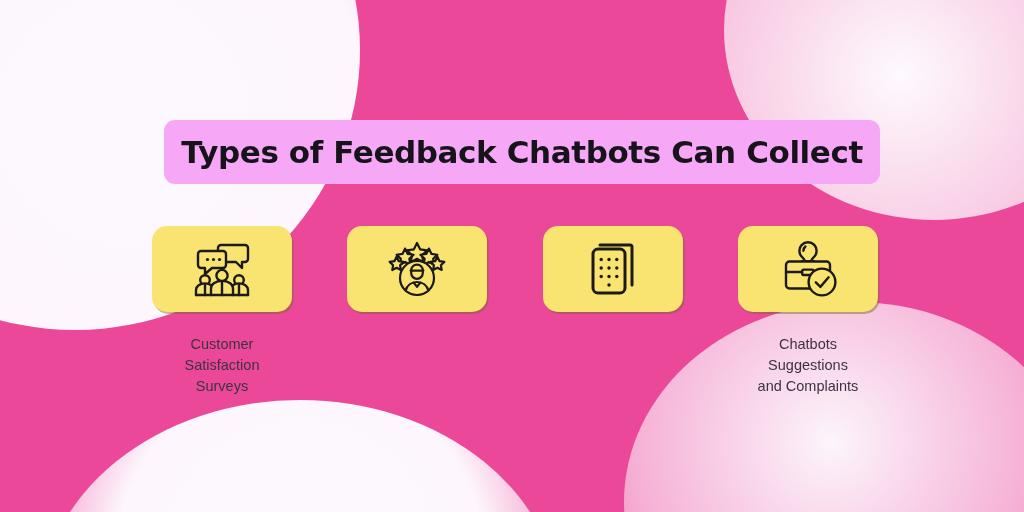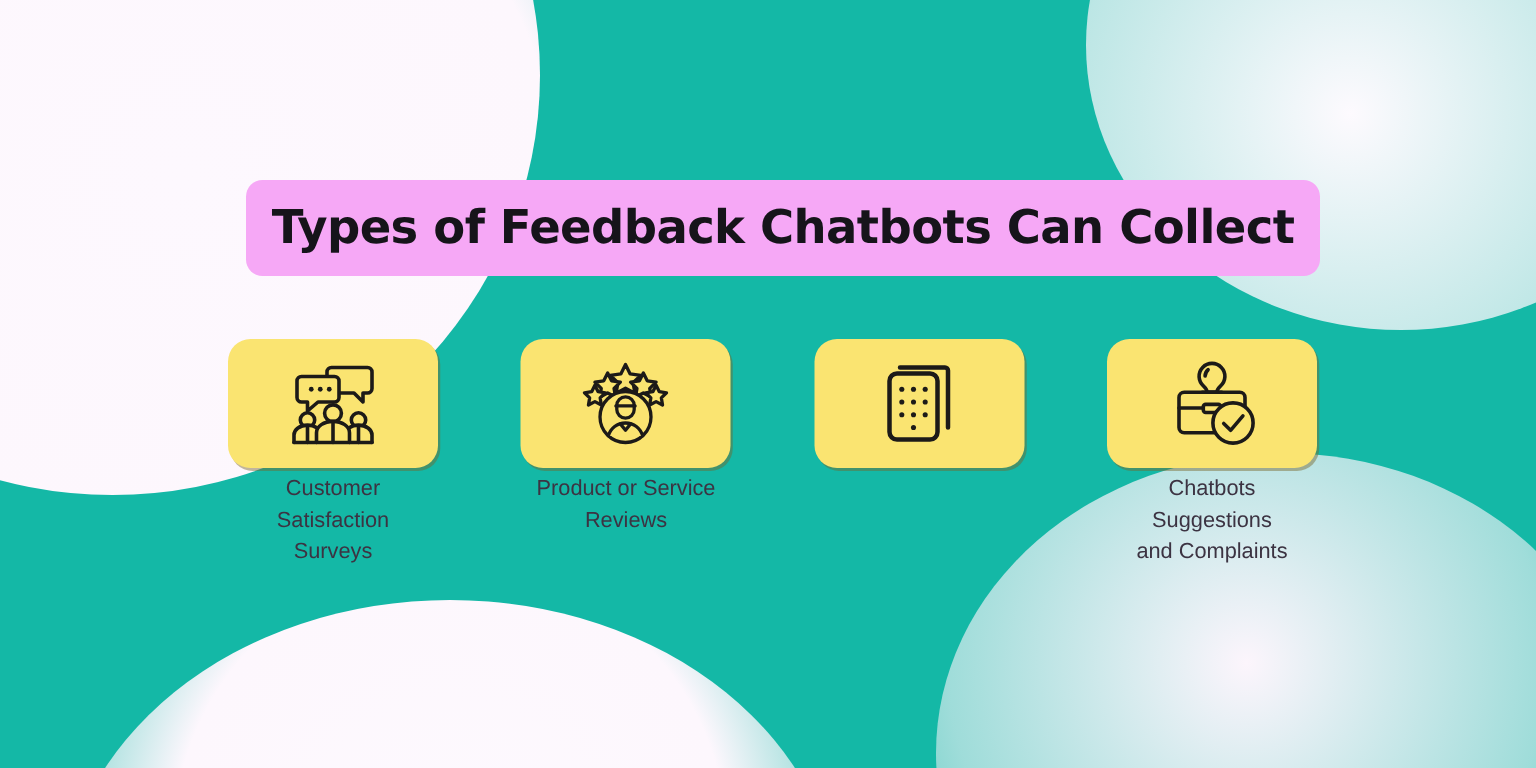--- a/index.html
+++ b/index.html
@@ -11,21 +11,21 @@
     height: 512px;
     overflow: hidden;
     font-family: "Liberation Sans", sans-serif;
     background: #f9eef9;
   }
 
   #infographic {
     position: relative;
     width: 1024px;
     height: 512px;
-    background: #14b8a6;
+    background: #ec4899;
     overflow: hidden;
   }
 
   
   .blob {
     position: absolute;
     border-radius: 50%;
     pointer-events: none;
   }
   .blob-tl {
@@ -101,21 +101,21 @@
     border-radius: 15px;
     display: flex;
     align-items: center;
     justify-content: center;
     box-shadow: 1.5px 2px 0 rgba(120, 100, 40, 0.45);
   }
   .icon-card svg {
     display: block;
   }
   .card-label {
-    margin-top: 4px;
+    margin-top: 22px;
     font-family: "Liberation Sans", sans-serif;
     font-size: 14.5px;
     line-height: 21px;
     color: #3c3342;
     text-align: center;
     white-space: pre-line;
   }
 </style>
 </head>
 <body>
@@ -182,22 +182,20 @@
             <circle cx="29" cy="38" r="17" fill="#fae471"></circle>
 
             <path d="M23.2 33 v-2.6 a5.8 5.8 0 0 1 11.6 0 v2.6 a5.8 5.8 0 0 1 -11.6 0 z" fill="#fae471"></path>
             <path d="M22.6 30.6 h12.8"></path>
 
             <path d="M17.6 50.6 c1.4 -5.3 5.9 -8.6 11.4 -8.6 c5.5 0 10 3.3 11.4 8.6" fill="#fae471"></path>
             <path d="M25.6 42.6 l3.4 4.2 l3.4 -4.2"></path>
           </svg>
         </span>
       </div>
-      <div class="card-label">Product or Service
-Reviews</div>
     </div>
 
     <div class="card-item">
       <div class="icon-card">
         <span>
           <svg width="50" height="58" viewBox="0 0 50 58" fill="none" stroke="#1c1a18" stroke-width="3" stroke-linecap="round" stroke-linejoin="round">
 
             <path d="M12 5 h30 a2 2 0 0 1 2 2 v38"></path>
 
             <rect x="5" y="9" width="32" height="44" rx="5" fill="#fae471"></rect>

